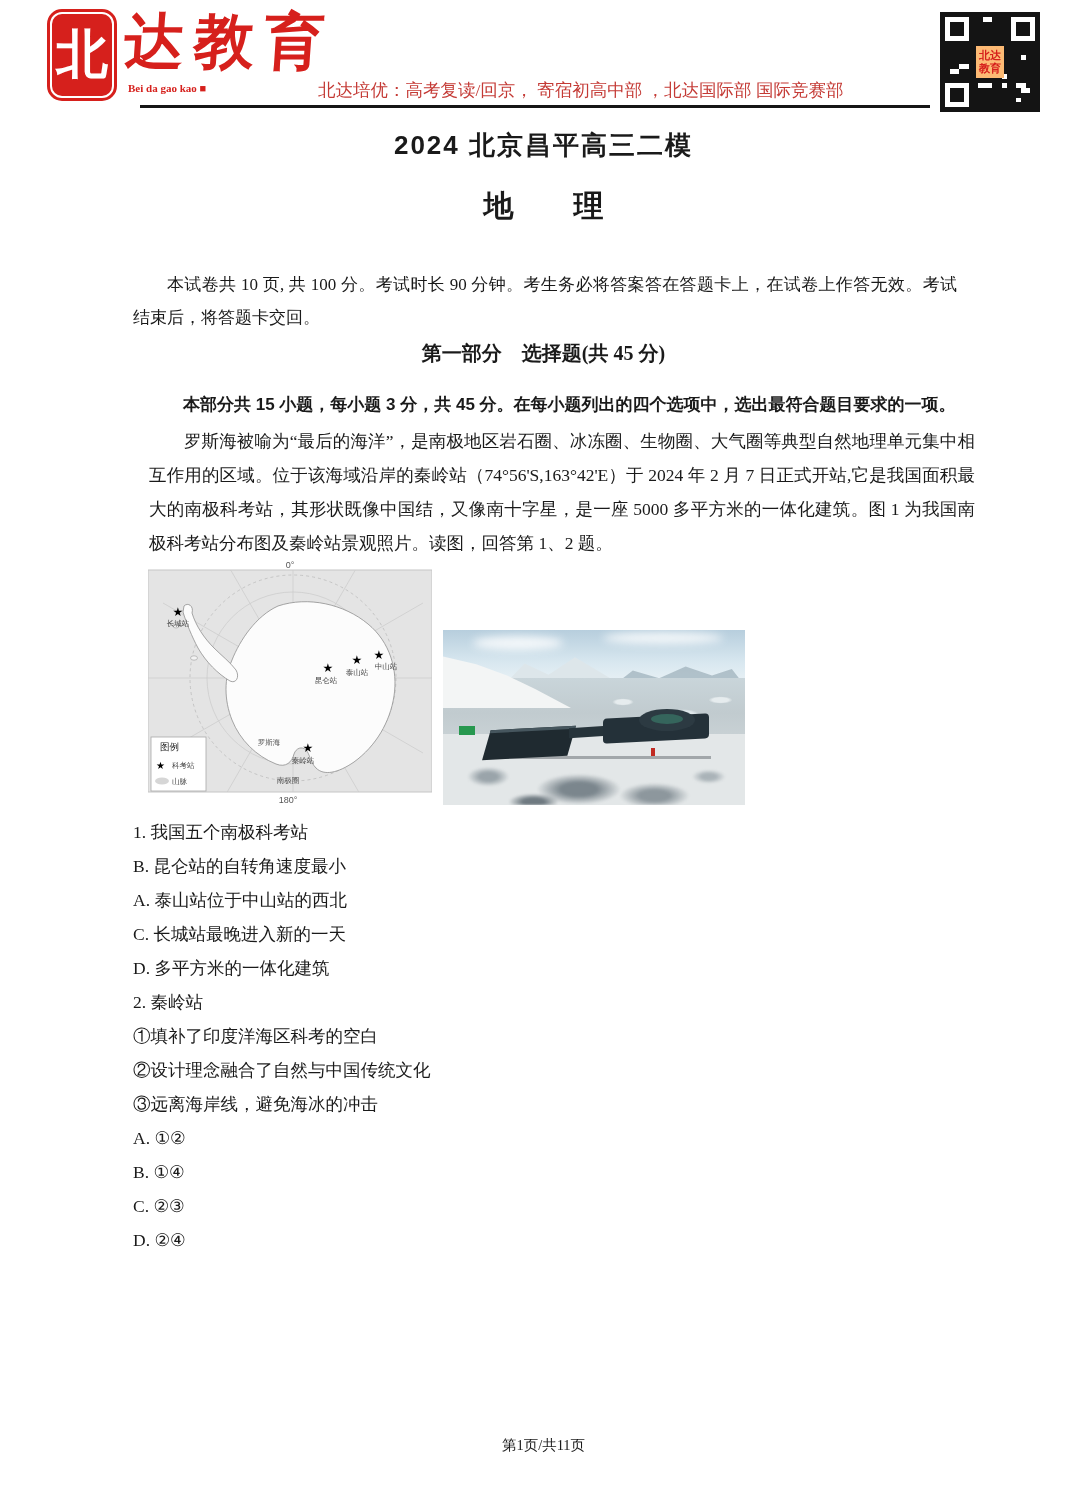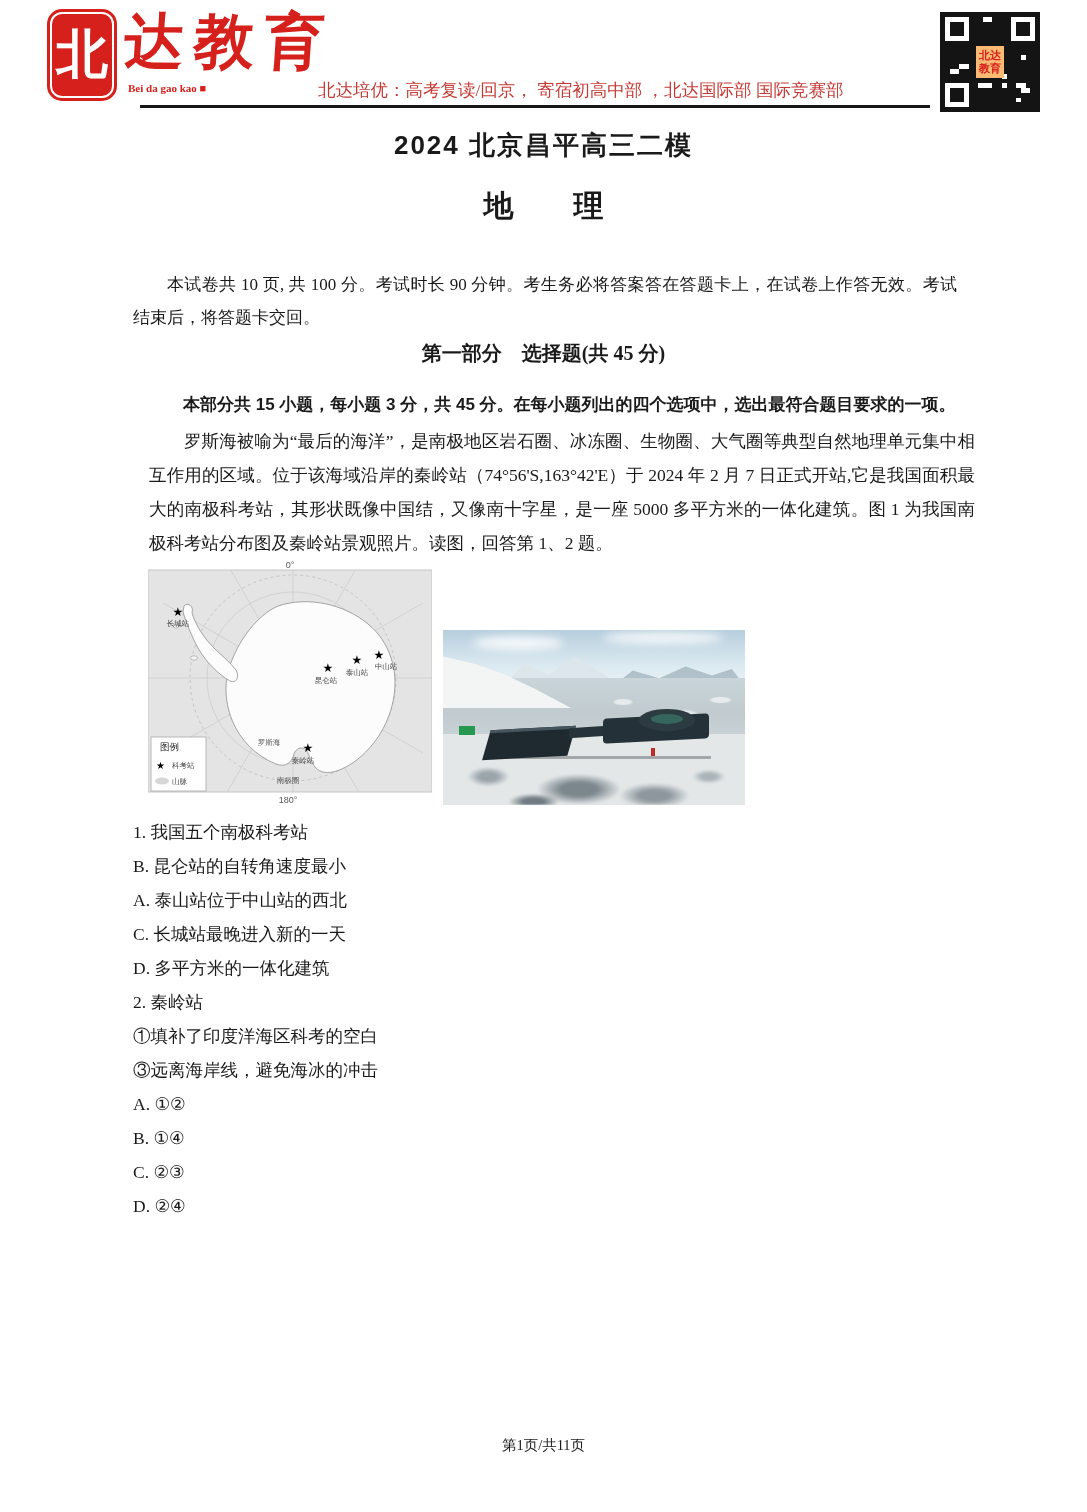--- a/index.html
+++ b/index.html
@@ -644,20 +644,21 @@
   </div>
 
   <div class="questions">
     <div class="qline">1. 我国五个南极科考站</div>
     <div class="qline">B. 昆仑站的自转角速度最小</div>
     <div class="qline">A. 泰山站位于中山站的西北</div>
     <div class="qline">C. 长城站最晚进入新的一天</div>
     <div class="qline">D. 多平方米的一体化建筑</div>
     <div class="qline">2. 秦岭站</div>
     <div class="qline">①填补了印度洋海区科考的空白</div>
+    <div class="qline">②设计理念融合了自然与中国传统文化</div>
     <div class="qline">③远离海岸线，避免海冰的冲击</div>
     <div class="qline">A. ①②</div>
     <div class="qline">B. ①④</div>
     <div class="qline">C. ②③</div>
     <div class="qline">D. ②④</div>
   </div>
 
   <div class="page-num">第1页/共11页</div>
 
 </div>

